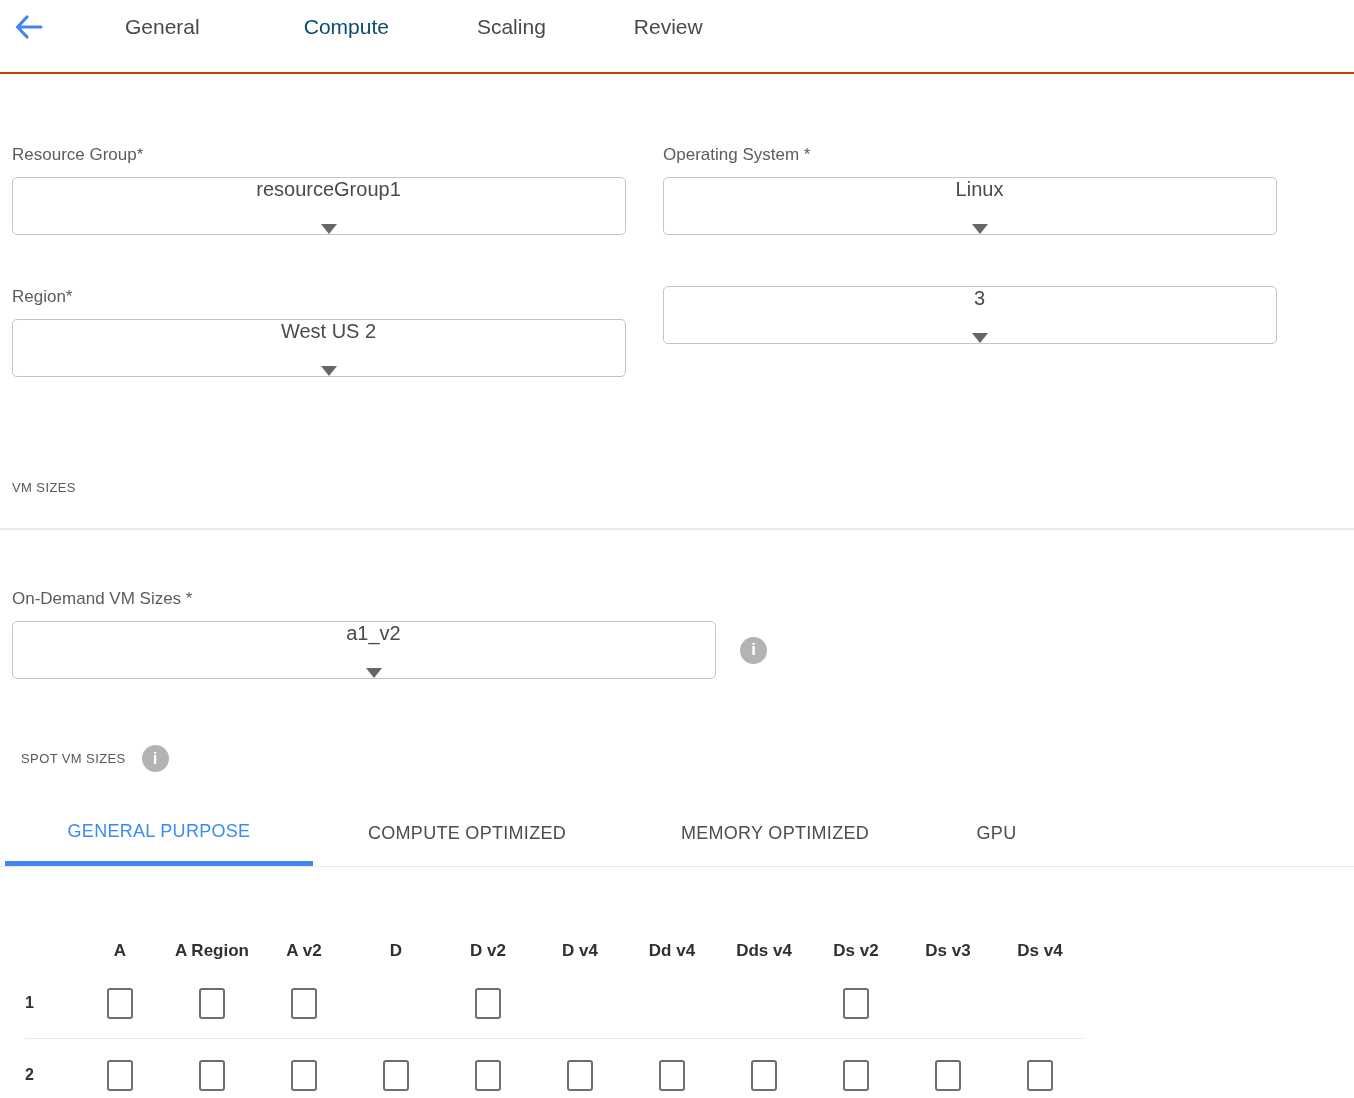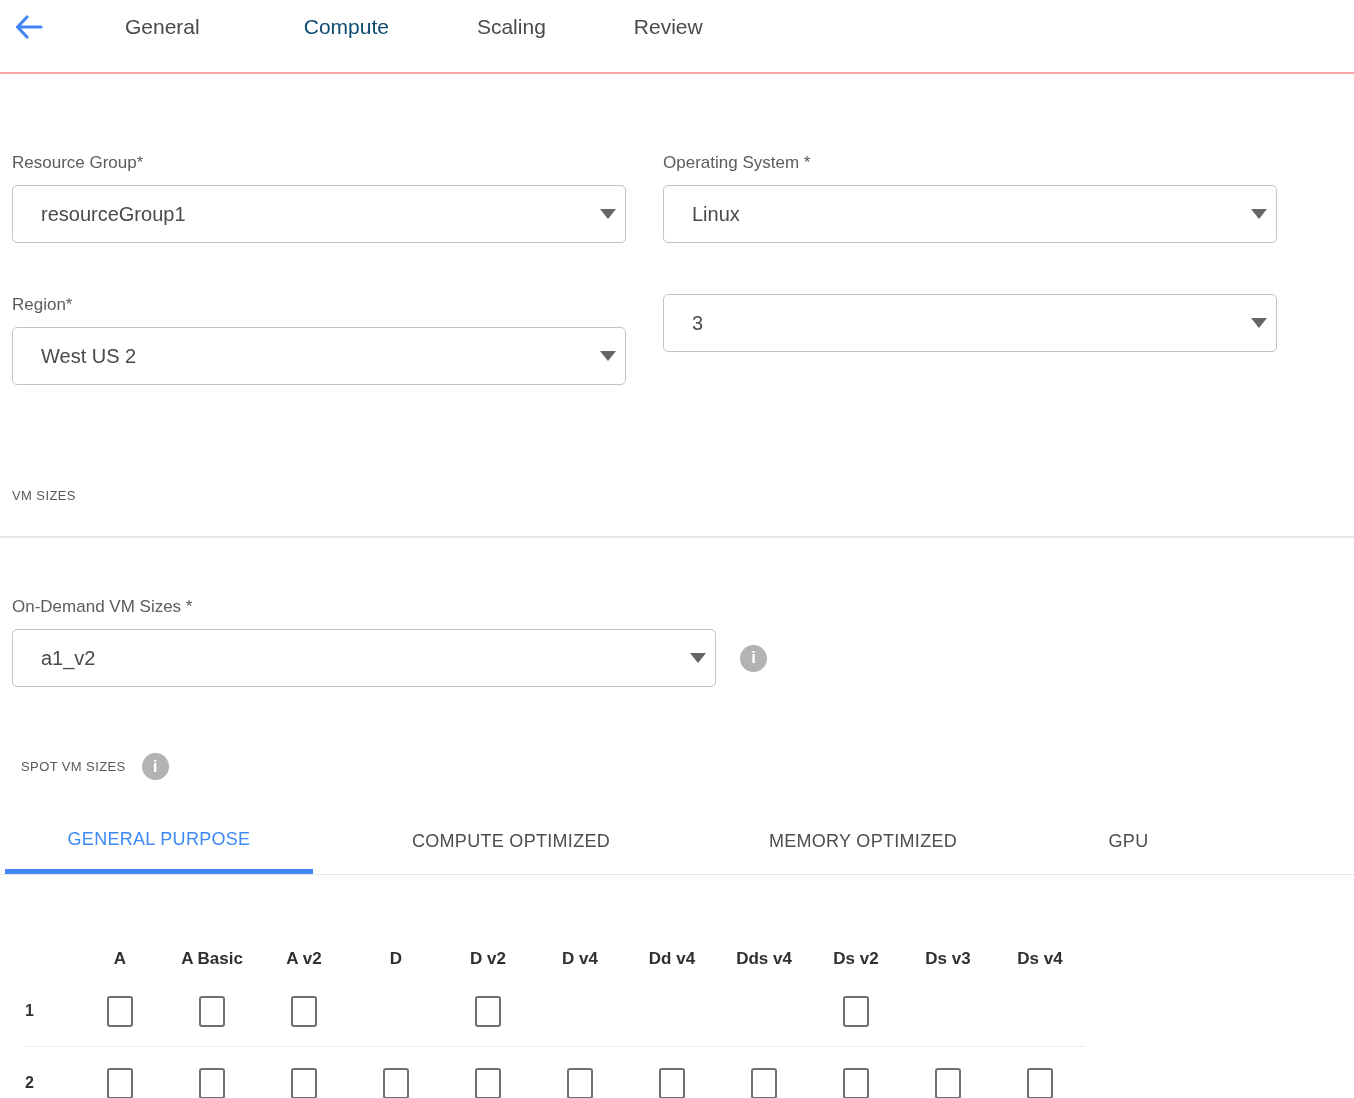--- a/index.html
+++ b/index.html
@@ -1,53 +1,53 @@
 <!DOCTYPE html>
 <html><head>
 <meta charset="utf-8">
 <style>
   html,body{margin:0;padding:0;}
   body{
     width:1354px;height:1098px;overflow:hidden;background:#fff;
     font-family:"Liberation Sans","DejaVu Sans",sans-serif;color:#3c3c3c;
   }
   
-  .nav{height:74px;box-sizing:border-box;border-bottom:2px solid #fca5a5;
+  .nav{height:74px;box-sizing:border-box;border-bottom:2px solid #c2410c;
        display:flex;align-items:flex-start;padding:14px 0 0 14px;}
   .back-btn{width:30px;height:26px;display:inline-flex;cursor:pointer;}
   .nav-tabs{display:flex;gap:88px;margin-left:81px;}
   .nav-tab{font-size:21px;line-height:26px;color:#4a4a4a;cursor:pointer;}
   .nav-tab.active{color:#0c4a6e;margin-left:16px;}
   
   .form-grid{display:grid;grid-template-columns:614px 614px;column-gap:37px;
              margin-left:12px;margin-top:70px;row-gap:0;}
-  .fgroup{margin-bottom:0;margin-top:8px;}
+  .fgroup{margin-bottom:0;}
   .fgroup.row2{margin-top:51px;}
   .f-label{font-size:17px;line-height:21px;color:#5c5c5c;margin-bottom:12px;}
   .field-box{height:58px;box-sizing:border-box;border:1.5px solid #c4c4c4;border-radius:5px;
              display:flex;align-items:center;justify-content:space-between;
-             padding:0 9px 0 28px;font-size:20px;color:#4a4a4a;background:#fff;cursor:pointer;}
+             padding:0 9px 0 28px;font-size:20px;color:#4a4a4a;background:#fff;cursor:pointer;flex-direction:column;}
   .caret{width:0;height:0;border-left:8px solid transparent;border-right:8px solid transparent;
          border-top:10px solid #666;}
   
   .section-title{font-size:13px;line-height:24px;color:#595959;letter-spacing:.4px;margin-left:12px;}
   .vm-title{margin-top:99px;}
   .hr{border:none;border-top:2px solid #e8e8e8;margin:28px 0 0 0;}
   
   .ondemand{margin-left:12px;margin-top:58px;}
   .od-row{display:flex;align-items:center;}
   .od-row .field-box{width:704px;}
   .info-icon{width:27px;height:27px;border-radius:50%;background:#b3b3b3;color:#fff;
              display:inline-flex;align-items:center;justify-content:center;
              font-weight:bold;font-size:17px;flex:0 0 auto;}
   .od-row .info-icon{margin-left:24px;}
   
   .spot-title-row{display:flex;align-items:center;gap:16px;margin-left:12px;margin-top:66px;height:27px;}
   .spot-tabs{display:flex;align-items:stretch;height:66px;box-sizing:border-box;
-             border-bottom:1px solid #e6e6e6;margin-top:29px;overflow:hidden;width:1354px;gap:44px;}
+             border-bottom:1px solid #e6e6e6;margin-top:29px;overflow:hidden;width:1354px;}
   .stab{width:308px;flex:0 0 auto;display:flex;align-items:center;justify-content:center;
         font-size:18px;letter-spacing:.3px;color:#4d4d4d;cursor:pointer;box-sizing:border-box;}
   .stab:first-child{margin-left:5px;}
   .stab.gpu{width:135px;}
   .stab.active{color:#3d8af7;border-bottom:5px solid #4285f4;}
   
   #vm-table{margin-top:73px;}
   .t-row{display:grid;grid-template-columns:62px repeat(11,92px);align-items:center;margin-left:12px;}
   .t-head{height:21px;margin-bottom:26px;}
   .t-head .t-cell{font-weight:bold;font-size:17px;color:#303030;}
@@ -128,21 +128,21 @@
   <span class="stab active">GENERAL PURPOSE</span>
   <span class="stab">COMPUTE OPTIMIZED</span>
   <span class="stab">MEMORY OPTIMIZED</span>
   <span class="stab gpu">GPU</span>
 </div>
 
 <div id="vm-table">
     <div class="t-row t-head">
       <div class="t-cell row-label"></div>
       <div class="t-cell">A</div>
-      <div class="t-cell">A Basic</div>
+      <div class="t-cell">A Region</div>
       <div class="t-cell">A v2</div>
       <div class="t-cell">D</div>
       <div class="t-cell">D v2</div>
       <div class="t-cell">D v4</div>
       <div class="t-cell">Dd v4</div>
       <div class="t-cell">Dds v4</div>
       <div class="t-cell">Ds v2</div>
       <div class="t-cell">Ds v3</div>
       <div class="t-cell">Ds v4</div>
     </div>

